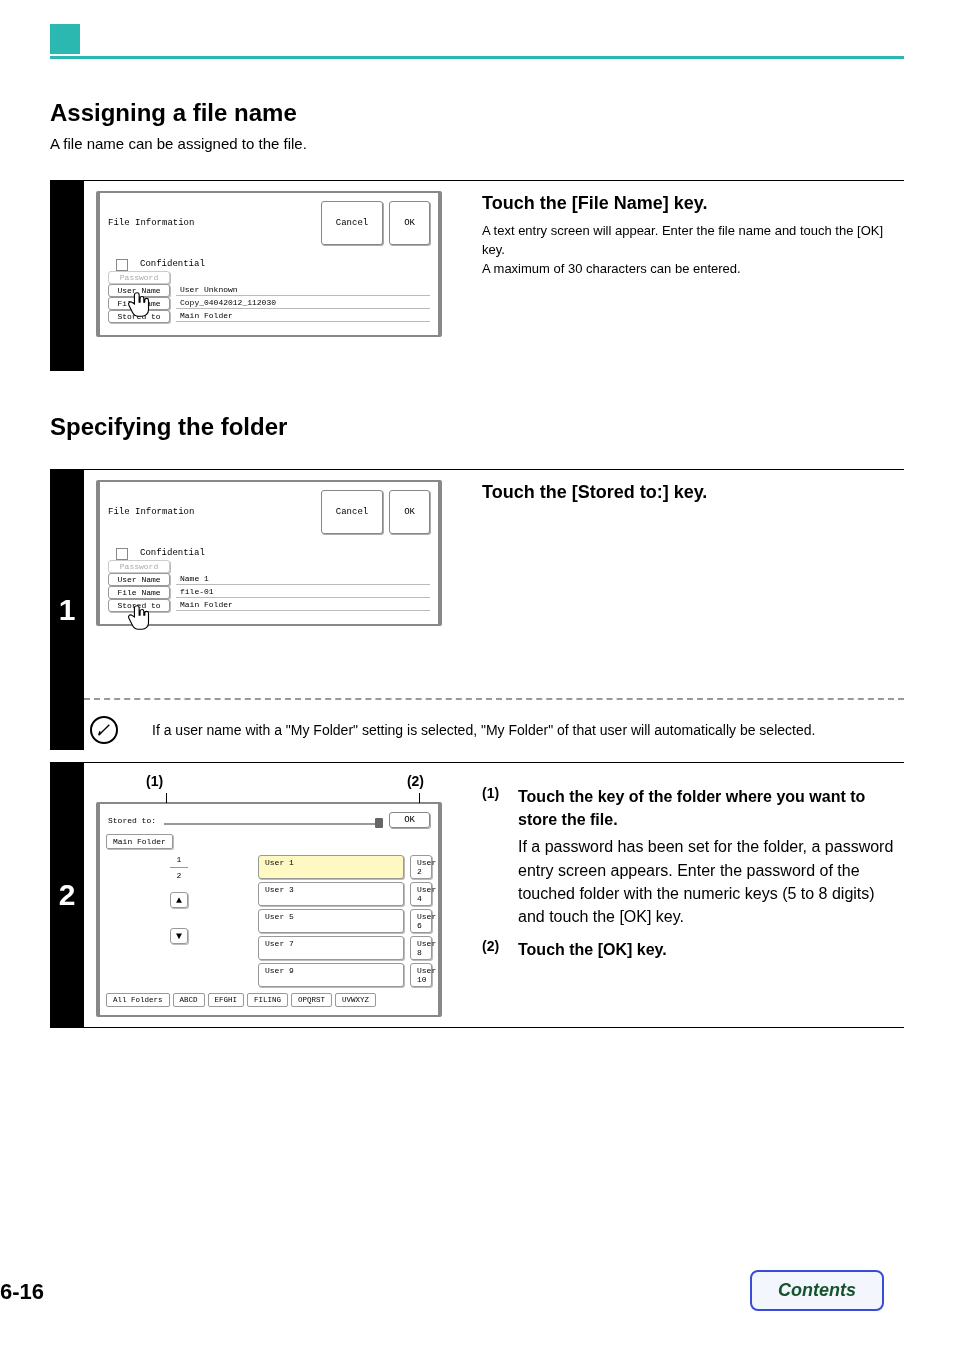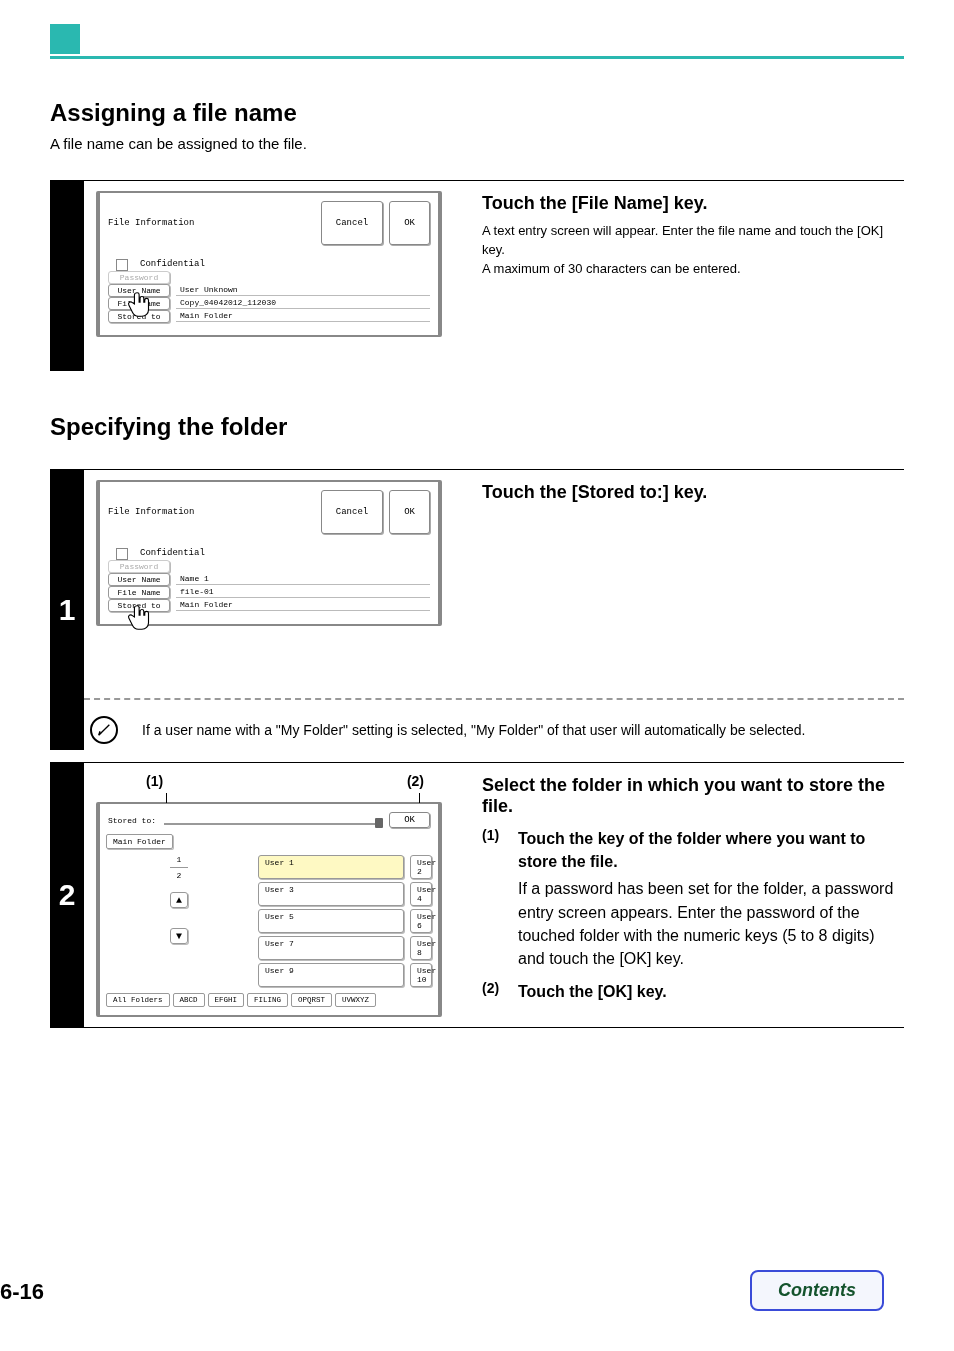--- a/index.html
+++ b/index.html
@@ -17,21 +17,21 @@
   .screen-col { width: 370px; padding: 10px 12px 10px 12px; }
   .text-col { flex: 1; padding: 12px 8px 12px 0; }
   .step-head { font-size: 18px; font-weight: bold; margin-bottom: 8px; }
   .step-p { font-size: 13px; line-height: 1.45; }
   .sub-list { margin-top: 10px; }
   .sub-item { display: flex; gap: 8px; margin-top: 10px; }
   .sub-marker { font-weight: bold; font-size: 14px; min-width: 28px; }
   .sub-body { font-size: 16px; line-height: 1.45; }
   .sub-title { font-weight: bold; }
   .sub-detail { font-weight: normal; margin-top: 4px; }
-  .note-wrap { border-top: 2px dashed #999; margin-top: 12px; padding: 16px 10px 6px 6px; display: flex; align-items: center; gap: 24px; }
+  .note-wrap { border-top: 2px dashed #999; margin-top: 12px; padding: 16px 10px 6px 6px; display: flex; align-items: center; gap: 34px; }
   .note-icon { width: 28px; height: 28px; border: 2.2px solid #000; border-radius: 50%; display: flex; align-items: center; justify-content: center; }
   .note-text { font-size: 14px; }
   .step-block { border: 1px solid #000; border-left: 0; border-right: 0; }
   .step-block.first { border-bottom: 0; }
   
   .panel { border: 2px solid #888; border-radius: 2px; background: #fff; font-size: 9px; font-family: 'Courier New', monospace; padding: 8px 10px 12px 10px; position: relative; box-shadow: inset 2px 0 0 #888, inset -2px 0 0 #888; }
   .panel-top { display: flex; justify-content: space-between; align-items: center; margin-bottom: 14px; }
   .panel-title { font-size: 9px; }
   .panel-btns { display: flex; gap: 6px; }
   .pbtn { border: 1px solid #888; border-radius: 3px; padding: 16px 14px; font-size: 9px; background: #fff; box-shadow: 1px 1px 0 #aaa; }
@@ -227,21 +227,20 @@
             <span class="tab first">All Folders</span>
             <span class="tab">ABCD</span>
             <span class="tab">EFGHI</span>
             <span class="tab">FILING</span>
             <span class="tab">OPQRST</span>
             <span class="tab">UVWXYZ</span>
           </div>
         </div>
       </div>
       <div class="text-col">
-        <div class="step-head">Select the folder in which you want to store the file.</div>
         <div class="sub-list">
           <div class="sub-item">
             <span class="sub-marker">(1)</span>
             <div class="sub-body">
               <div class="sub-title">Touch the key of the folder where you want to store the file.</div>
               <div class="sub-detail">If a password has been set for the folder, a password entry screen appears. Enter the password of the touched folder with the numeric keys (5 to 8 digits) and touch the [OK] key.</div>
             </div>
           </div>
           <div class="sub-item">
             <span class="sub-marker">(2)</span>

